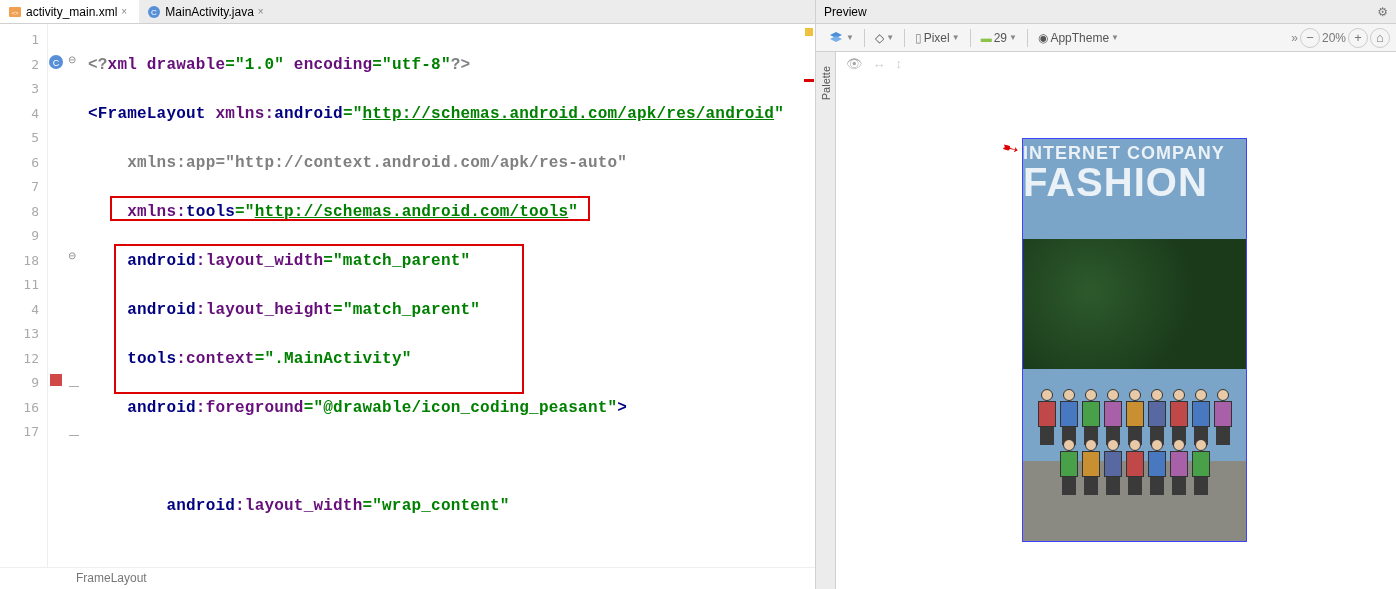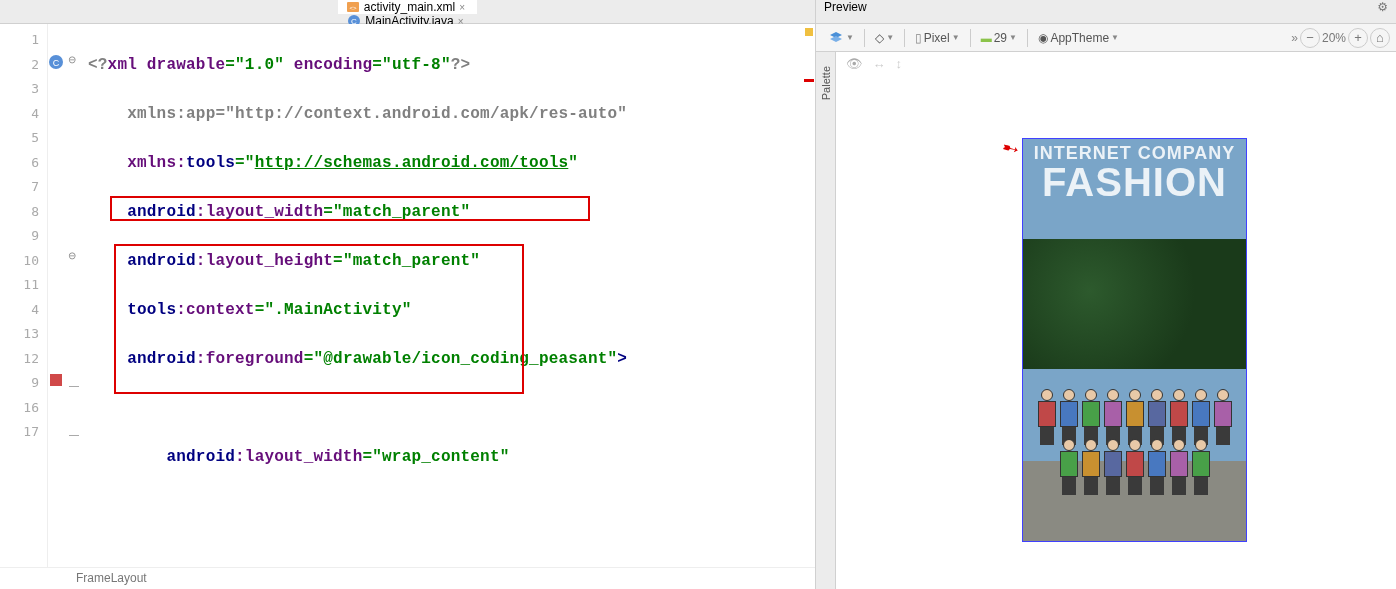--- a/index.html
+++ b/index.html
@@ -1,18 +1,18 @@
 <!DOCTYPE html>
 <html><head>
 <meta charset="utf-8">
 <style>
 * { margin: 0; padding: 0; box-sizing: border-box; }
 body { font-family: -apple-system, "Segoe UI", sans-serif; font-size: 12px; background: #fff; width: 1396px; height: 589px; overflow: hidden; display: flex; }
 .editor-pane { width: 816px; display: flex; flex-direction: column; border-right: 1px solid #d0d0d0; }
-.tabs { display: flex; height: 24px; background: #ececec; border-bottom: 1px solid #d0d0d0; align-items: center; flex-direction: column; }
+.tabs { display: flex; height: 24px; background: #ececec; border-bottom: 1px solid #d0d0d0; align-items: center; }
 .tab { display: flex; align-items: center; height: 100%; padding: 0 8px; gap: 4px; font-size: 12px; cursor: pointer; }
 .tab.active { background: #fff; }
 .tab .icon { width: 14px; height: 14px; display: flex; align-items: center; justify-content: center; }
 .tab .close { width: 10px; font-size: 10px; color: #888; }
 .code-area { flex: 1; display: flex; overflow: hidden; background: #fff; }
 .gutter { width: 48px; background: #fff; border-right: 1px solid #eee; text-align: right; padding: 4px 8px 0 0; font-family: "Consolas", monospace; font-size: 13px; color: #aaa; line-height: 24.5px; }
 .fold-col { width: 18px; background: #fff; padding-top: 8px; position: relative; }
 .fold-mark { position: absolute; font-size: 10px; color: #888; left: 2px; }
 .fold-end { position: absolute; left: 3px; width: 10px; border-bottom: 1px solid #aaa; }
 .icon-col { width: 18px; position: relative; }
@@ -24,35 +24,35 @@
 .k-attr { color: #660e7a; }
 .k-str { color: #008000; }
 .k-url { color: #008000; text-decoration: underline; }
 .k-comment { color: #808080; }
 .right-margin { position: absolute; right: 0; top: 0; bottom: 0; width: 10px; }
 .margin-warn { position: absolute; width: 8px; height: 8px; background: #f0c040; right: 2px; }
 .margin-err { position: absolute; width: 10px; height: 3px; background: #d00; right: 1px; }
 .red-box { border: 2px solid #d00; position: absolute; pointer-events: none; }
 .status-line { height: 22px; border-top: 1px solid #eee; padding: 3px 0 0 76px; font-size: 12px; color: #777; }
 .preview-pane { flex: 1; display: flex; flex-direction: column; }
-.preview-header { height: 24px; background: #ececec; border-bottom: 1px solid #d0d0d0; display: flex; padding: 0 8px; font-size: 12px; }
+.preview-header { height: 24px; background: #ececec; border-bottom: 1px solid #d0d0d0; display: flex; align-items: center; padding: 0 8px; font-size: 12px; }
 .preview-header .title { flex: 1; }
 .gear { color: #777; }
 .preview-toolbar { height: 28px; background: #f5f5f5; border-bottom: 1px solid #d0d0d0; display: flex; align-items: center; padding: 0 6px; gap: 2px; }
 .tbtn { height: 22px; padding: 0 6px; display: flex; align-items: center; gap: 2px; font-size: 12px; color: #555; border-radius: 3px; cursor: pointer; }
 .tbtn .caret { font-size: 8px; color: #888; }
 .sep { width: 1px; height: 18px; background: #ccc; margin: 0 2px; }
 .preview-body { flex: 1; display: flex; background: #fff; }
 .palette-tab { width: 20px; background: #ececec; border-right: 1px solid #d0d0d0; display: flex; align-items: flex-start; justify-content: center; padding-top: 14px; }
 .palette-tab span { writing-mode: vertical-rl; transform: rotate(180deg); font-size: 11px; color: #555; }
 .canvas { flex: 1; display: flex; flex-direction: column; }
 .canvas-tools { height: 22px; display: flex; align-items: center; gap: 10px; padding: 0 10px; color: #aaa; font-size: 13px; }
 .canvas-view { flex: 1; position: relative; background: #fff; }
 .device-mock { position: absolute; top: 64px; left: 186px; width: 225px; height: 404px; border: 1px solid #4040ff; background: #7aa5c8; overflow: hidden; }
-.device-top { text-align: center; color: rgba(255,255,255,0.85); font-weight: bold; padding-top: 4px; }
+.device-top { color: rgba(255,255,255,0.85); font-weight: bold; padding-top: 4px; }
 .device-top .line1 { font-size: 18px; letter-spacing: 1px; font-family: "Arial Narrow", sans-serif; }
 .device-top .line2 { font-size: 40px; letter-spacing: 1px; font-family: "Arial Narrow", sans-serif; line-height: 0.9; }
 .arrow-anno { position: absolute; color: #d00; font-size: 20px; transform: rotate(-30deg); }
 .sky { position: absolute; top: 0; left: 0; right: 0; height: 110px; background: linear-gradient(#a8c4de, #b8d0e0); z-index: -1; }
 .trees { position: absolute; top: 100px; left: 0; right: 0; height: 130px; background: radial-gradient(circle at 30% 40%, #2d5a2d, #1a3a1a 60%), radial-gradient(circle at 70% 40%, #2d5a2d, #1a3a1a 60%); }
 .ground { position: absolute; bottom: 0; left: 0; right: 0; height: 80px; background: #8a8a82; }
 .people { position: absolute; bottom: 48px; left: 4px; right: 4px; height: 160px; display: flex; flex-wrap: wrap; align-content: flex-end; justify-content: center; gap: 0; }
 .person { width: 24px; height: 58px; margin: -4px -1px; position: relative; }
 .person .head { width: 12px; height: 12px; background: #e8c9a8; border-radius: 50%; margin: 0 auto; border: 1px solid #333; }
 .person .body { width: 18px; height: 26px; margin: 0 auto; border: 1px solid #333; }
@@ -94,21 +94,21 @@
     <div class="gutter">
       <div>1</div>
       <div>2</div>
       <div>3</div>
       <div>4</div>
       <div>5</div>
       <div>6</div>
       <div>7</div>
       <div>8</div>
       <div>9</div>
-      <div>10</div>
+      <div>18</div>
       <div>11</div>
       <div>4</div>
       <div>13</div>
       <div>12</div>
       <div>9</div>
       <div>16</div>
       <div>17</div>
     </div>
     <div class="icon-col">
       <div class="line-icon" style="top:30px;">
@@ -121,20 +121,21 @@
       <div class="lightbulb" style="top:350px;left:22px;">💡</div>
     </div>
     <div class="fold-col">
       <div class="fold-mark" style="top:30px;">⊖</div>
       <div class="fold-mark" style="top:226px;">⊖</div>
       <div class="fold-end" style="top:362px;"></div>
       <div class="fold-end" style="top:411px;"></div>
     </div>
     <div class="code">
 <div class="line"><span class="k-comment">&lt;?</span><span class="k-attr">xml drawable</span><span class="k-str">="1.0" </span><span class="k-attr">encoding</span><span class="k-str">="utf-8"</span><span class="k-comment">?&gt;</span></div>
+<div class="line"><span class="k-tag">&lt;</span><span class="k-tag">FrameLayout </span><span class="k-attr">xmlns:</span><span class="k-tag">android</span><span class="k-str">="</span><span class="k-url">http://schemas.android.com/apk/res/android</span><span class="k-str">"</span></div>
 <div class="line k-comment"><span>    </span><span>xmlns:</span><span>app</span><span>="</span><span>http://context.android.com/apk/res-auto</span><span>"</span></div>
 <div class="line"><span>    </span><span class="k-attr">xmlns:</span><span class="k-tag">tools</span><span class="k-str">="</span><span class="k-url">http://schemas.android.com/tools</span><span class="k-str">"</span></div>
 <div class="line"><span>    </span><span class="k-tag">android</span><span class="k-attr">:layout_width</span><span class="k-str">="match_parent"</span></div>
 <div class="line"><span>    </span><span class="k-tag">android</span><span class="k-attr">:layout_height</span><span class="k-str">="match_parent"</span></div>
 <div class="line"><span>    </span><span class="k-tag">tools</span><span class="k-attr">:context</span><span class="k-str">=".MainActivity"</span></div>
 <div class="line"><span>    </span><span class="k-tag">android</span><span class="k-attr">:foreground</span><span class="k-str">="@drawable/icon_coding_peasant"</span><span class="k-tag">&gt;</span></div>
 <div class="line"> </div>
 <div class="line"><span>        </span><span class="k-tag">android</span><span class="k-attr">:layout_width</span><span class="k-str">="wrap_content"</span></div>
 
 

